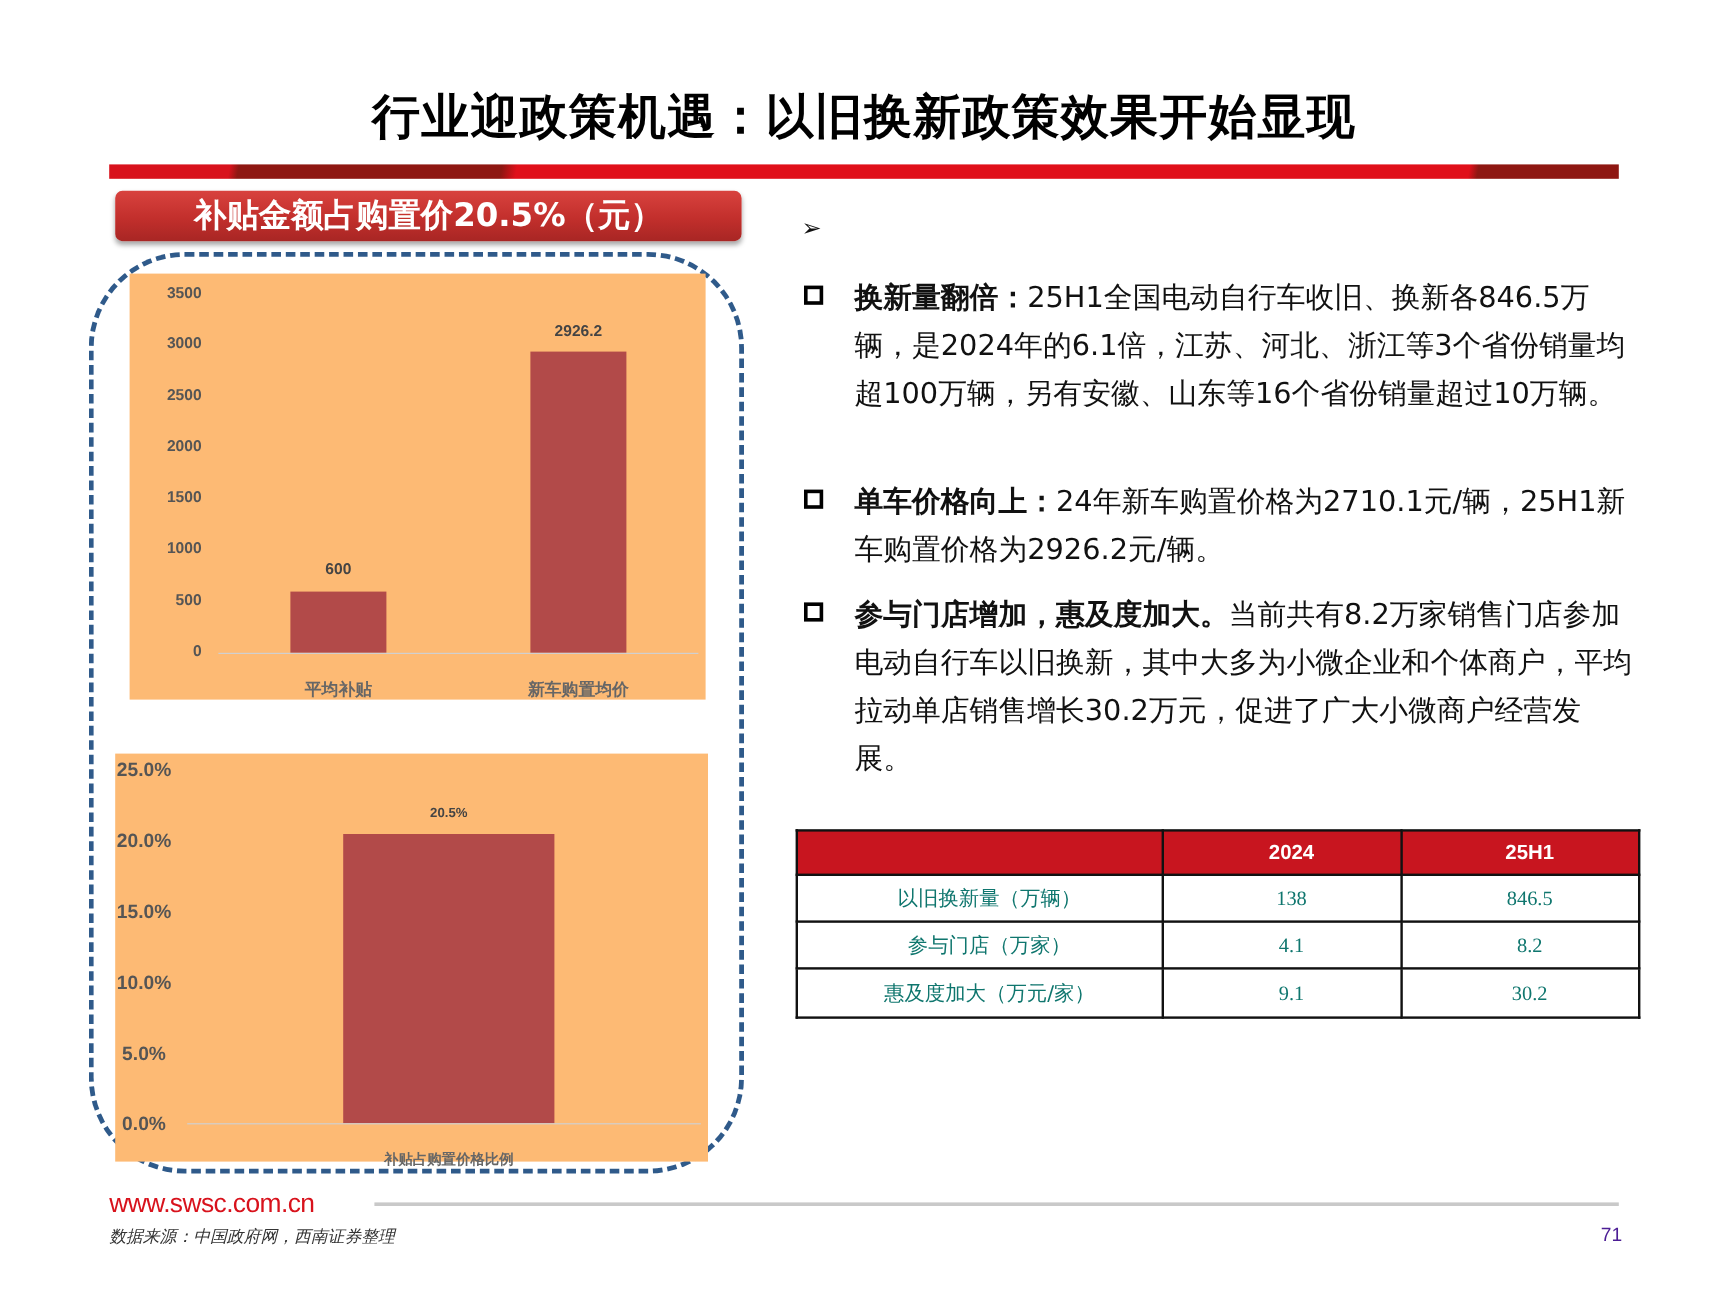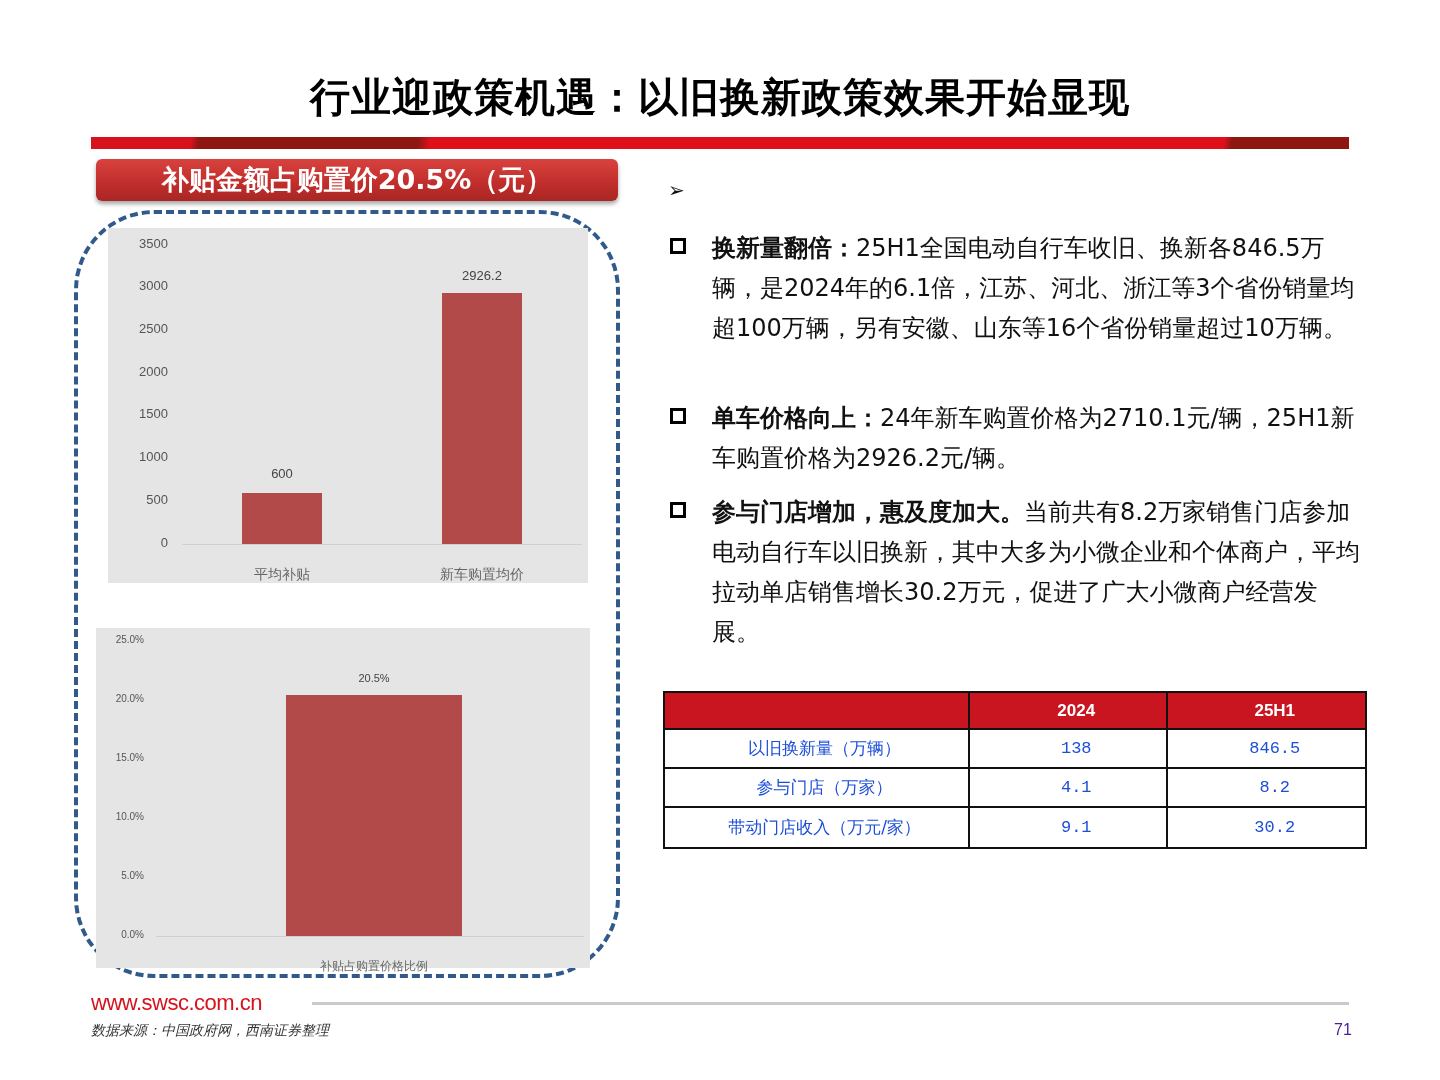--- a/index.html
+++ b/index.html
@@ -23,26 +23,26 @@
     background: linear-gradient(180deg, #d8423e 0%, #c22f2c 55%, #a82624 100%);
     box-shadow: 0 3px 4px rgba(0,0,0,0.35);
     color: #fff; font-size: 27px; font-weight: bold; text-align: center; line-height: 42px;
   }
 
   .dash-frame {
     position: absolute; left: 74px; top: 210px; width: 546px; height: 768px;
     border: 4px dashed #2f5a8a; border-radius: 80px;
   }
 
-  .chart-area { position: absolute; background: #e5e5e5; }
+  .chart-area { position: absolute; background: #fdba74; font-weight: bold; }
   .chart1 { left: 108px; top: 228px; width: 480px; height: 355px; }
   .chart2 { left: 96px; top: 628px; width: 494px; height: 340px; }
 
   .ytick { position: absolute; font-size: 13px; color: #555; text-align: right; font-family: "Liberation Sans", sans-serif; }
-  .ytick.small { font-size: 10px; }
+  .ytick.small { font-size: 16px; text-align: center; }
   .axis-line { position: absolute; height: 1px; background: #d0d0d0; }
   .bar { position: absolute; background: #b24a49; }
   .bar-label { position: absolute; font-size: 13px; color: #444; text-align: center; font-family: "Liberation Sans", sans-serif; }
   .bar-label.small { font-size: 11px; }
   .xcat { position: absolute; font-size: 14px; color: #666; text-align: center; margin-top: 11px; }
   .xcat.small { font-size: 12px; }
 
   .bullets { position: absolute; left: 668px; top: 178px; width: 700px; }
   .bullet-head {
     position: absolute; left: 0; top: 0; font-size: 24px; font-weight: bold; color: #111;
@@ -58,22 +58,22 @@
     position: absolute; left: 44px; width: 648px; font-size: 24px; line-height: 40px; color: #111;
   }
   .bullet-text b { font-weight: bold; }
 
   .data-table {
     position: absolute; left: 663px; top: 691px; width: 704px;
     border-collapse: collapse; font-size: 17px;
   }
   .data-table th, .data-table td { border: 2px solid #111; text-align: center; padding-left: 16px; }
   .data-table th { background: #c8151f; color: #fff; font-weight: bold; height: 37px; font-family: "Liberation Sans", sans-serif; }
-  .data-table td { color: #1d4ed8; }
-  .data-table td.num { font-family: Liberation Mono, monospace; border-radius: 13px; }
+  .data-table td { color: #0f766e; }
+  .data-table td.num { font-family: Liberation Serif, serif; border-radius: 13px; }
   .data-table tr.r td { height: 39px; }
 
   .footer-url {
     position: absolute; left: 91px; top: 990px; font-size: 22px; color: #d8121c;
     font-family: "Liberation Sans", sans-serif; letter-spacing: -0.5px;
   }
   .footer-line { position: absolute; left: 312px; top: 1002px; width: 1037px; height: 3px; background: #c9c9c9; }
   .footer-source {
     position: absolute; left: 91px; top: 1022px; font-size: 14px; font-style: italic; color: #333;
     font-family: "DejaVu Serif", serif;
@@ -165,21 +165,21 @@
       <td>以旧换新量（万辆）</td>
       <td class="num">138</td>
       <td class="num">846.5</td>
     </tr>
     <tr class="r" style="height:36px">
       <td>参与门店（万家）</td>
       <td class="num">4.1</td>
       <td class="num">8.2</td>
     </tr>
     <tr class="r" style="height:41px">
-      <td>带动门店收入（万元/家）</td>
+      <td>惠及度加大（万元/家）</td>
       <td class="num">9.1</td>
       <td class="num">30.2</td>
     </tr>
   </tbody>
 </table>
 
 <div class="footer-url">www.swsc.com.cn</div>
 <div class="footer-line"></div>
 <div class="footer-source">数据来源：中国政府网，西南证券整理</div>
 <div class="page-number">71</div>

